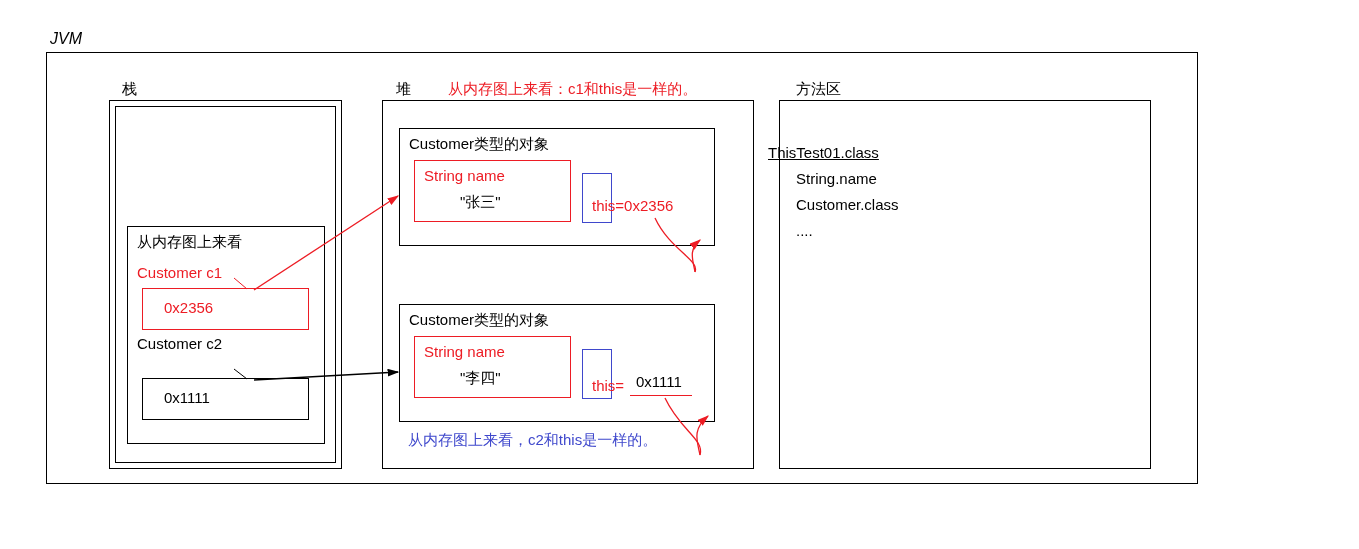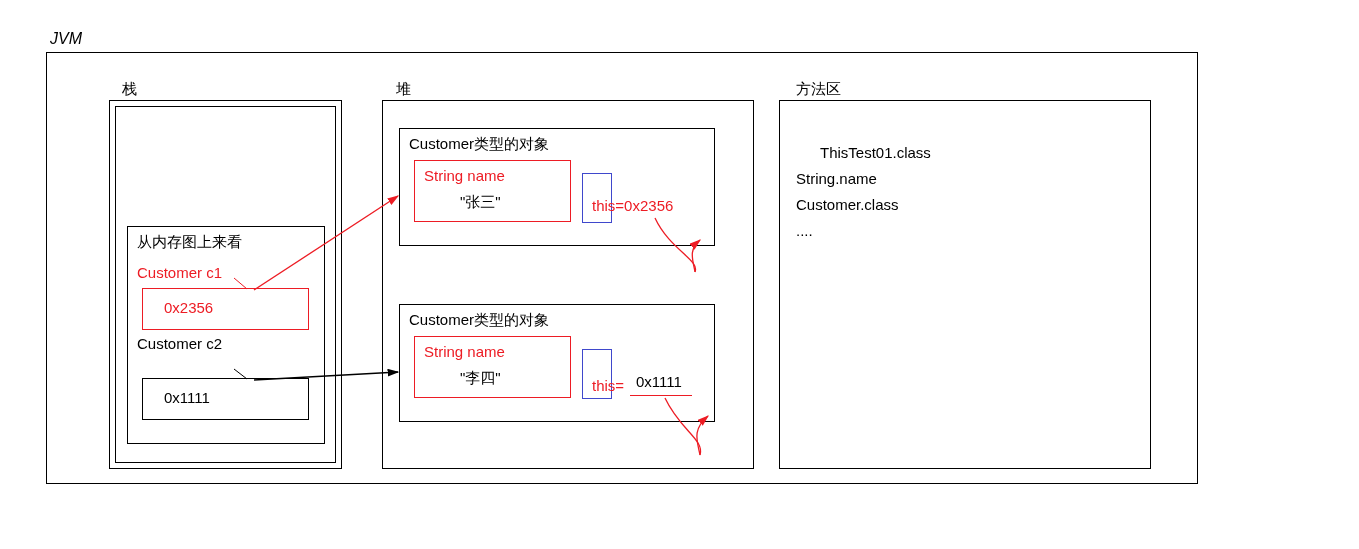--- a/index.html
+++ b/index.html
@@ -68,44 +68,46 @@
 
 <div class="label red-text" style="left:137px; top:264px;">Customer c1</div>
 <div class="red-box" style="left:142px; top:288px; width:165px; height:40px;"></div>
 <div class="label red-text" style="left:164px; top:299px;">0x2356</div>
 
 <div class="label" style="left:137px; top:335px;">Customer c2</div>
 <div class="box" style="left:142px; top:378px; width:165px; height:40px;"></div>
 <div class="label" style="left:164px; top:389px;">0x1111</div>
 
 <div class="label" style="left:396px; top:80px;">堆</div>
+<div class="label red-text" style="left:448px; top:80px;">从内存图上来看：c1和this是一样的。</div>
 <div class="box" style="left:382px; top:100px; width:370px; height:367px;"></div>
 
 <div class="box" style="left:399px; top:128px; width:314px; height:116px;"></div>
 <div class="label" style="left:409px; top:135px;">Customer类型的对象</div>
 <div class="red-box" style="left:414px; top:160px; width:155px; height:60px;"></div>
 <div class="label red-text" style="left:424px; top:167px;">String name</div>
 <div class="label" style="left:460px; top:193px;">"张三"</div>
 <div class="blue-small" style="left:582px; top:173px; width:28px; height:48px;"></div>
 <div class="label red-text" style="left:592px; top:197px;">this=0x2356</div>
 
 <div class="box" style="left:399px; top:304px; width:314px; height:116px;"></div>
 <div class="label" style="left:409px; top:311px;">Customer类型的对象</div>
 <div class="red-box" style="left:414px; top:336px; width:155px; height:60px;"></div>
 <div class="label red-text" style="left:424px; top:343px;">String name</div>
 <div class="label" style="left:460px; top:369px;">"李四"</div>
 <div class="blue-small" style="left:582px; top:349px; width:28px; height:48px;"></div>
 <div class="label red-text" style="left:592px; top:377px;text-align:right;">this=</div>
 <div class="label" style="left:636px; top:373px;">0x1111</div>
 <div class="red-box" style="left:630px; top:395px; width:62px; height:0; border-width:1px 0 0 0;"></div>
 
+<div class="label blue-text" style="left:408px; top:430px; width:290px; line-height:20px;">从内存图上来看，c2和this是一样的。</div>
 
 <div class="label" style="left:796px; top:80px;">方法区</div>
 <div class="box" style="left:779px; top:100px; width:370px; height:367px;"></div>
-<div class="label" style="left:820px; top:144px;">ThisTest01.class</div>
+<div class="label" style="left:768px; top:144px;text-decoration:underline;">ThisTest01.class</div>
 <div class="label" style="left:796px; top:170px;">String.name</div>
 <div class="label" style="left:796px; top:196px;">Customer.class</div>
 <div class="label" style="left:796px; top:222px;">....</div>
 
 <svg class="overlay">
   <defs>
     <marker id="arr-red" markerWidth="10" markerHeight="10" refX="8" refY="3" orient="auto">
       <path d="M0,0 L9,3 L0,6 Z" fill="#ed1c24"></path>
     </marker>
     <marker id="arr-black" markerWidth="10" markerHeight="10" refX="8" refY="3" orient="auto">

